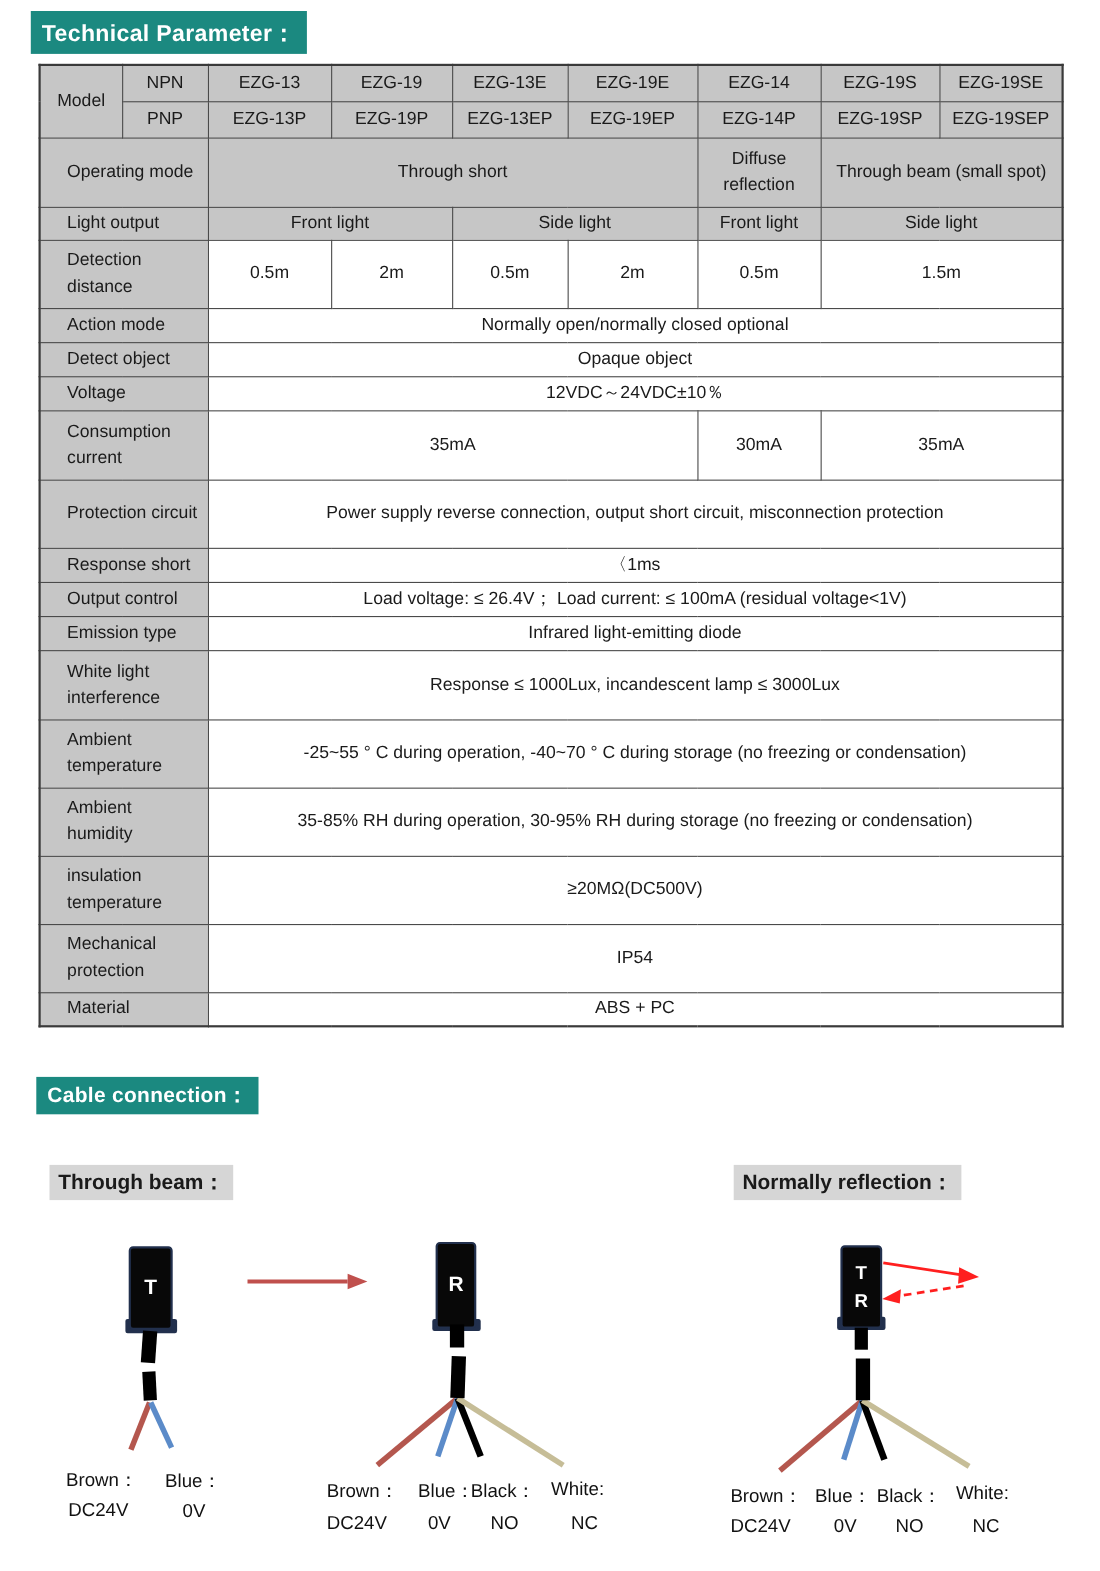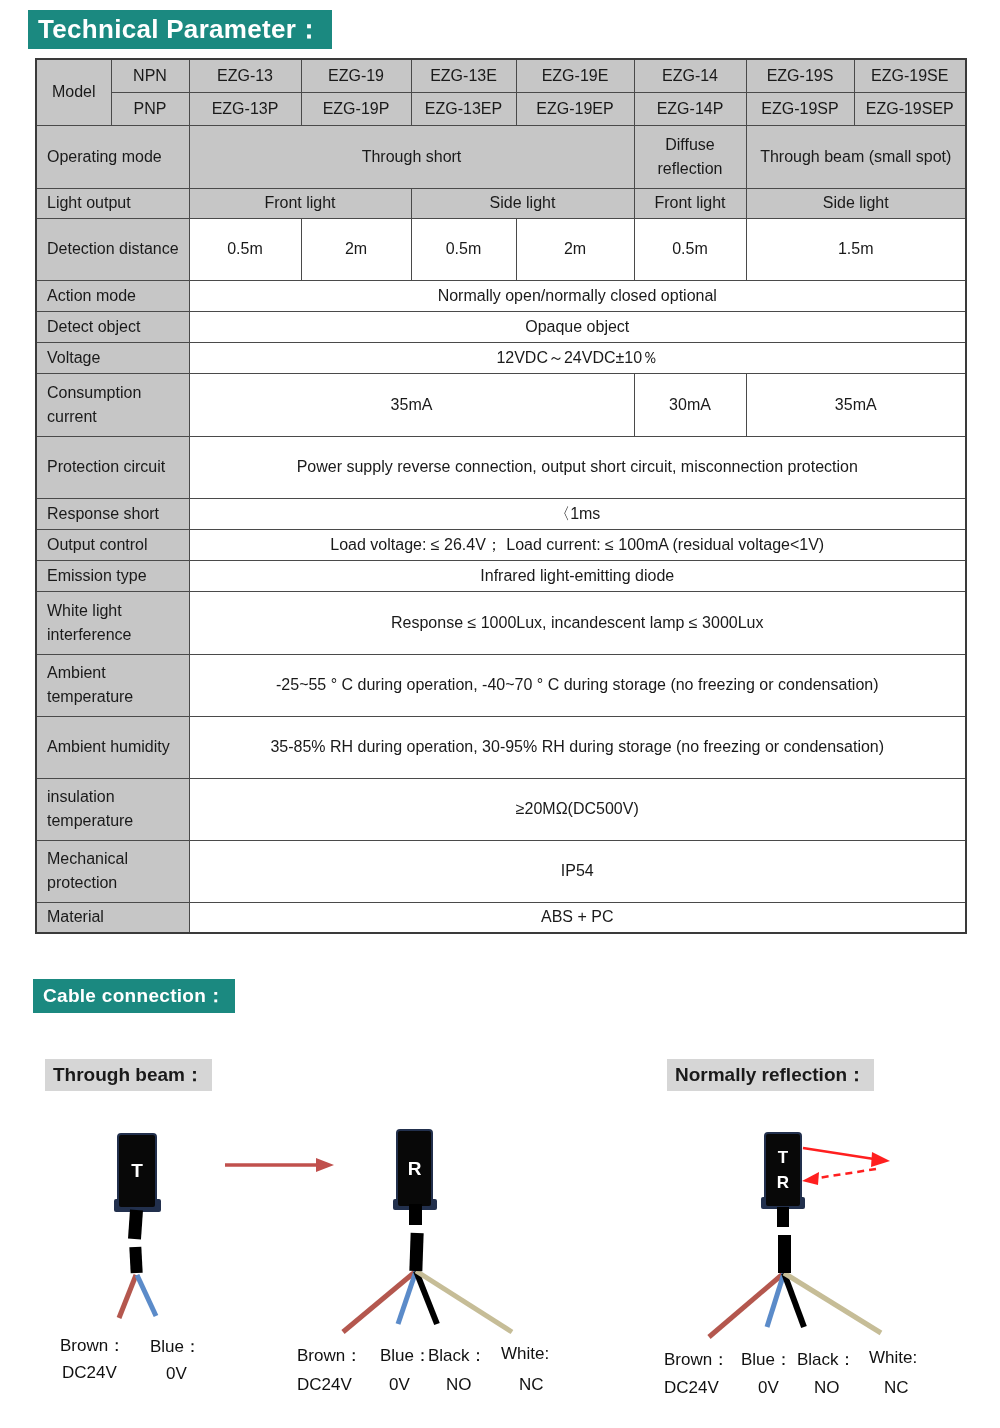--- a/index.html
+++ b/index.html
@@ -7,29 +7,29 @@
     --wire_brown:#B4574E; --wire_blue:#5B8BC9; --wire_black:#000000;
     --wire_white:#C6BD97; --arrow_red:#C0504D; --beam_red:#FF1F1F;
     --sensor_navy:#22304D;
   }
   *{box-sizing:border-box}
   html,body{margin:0;padding:0}
   body{width:1000px;height:1428px;background:#fff;position:relative;
        font-family:"Liberation Sans",sans-serif;color:#1a1a1a;}
   .banner{position:absolute;background:var(--banner);color:#fff;font-weight:bold;
           display:flex;align-items:center;padding:0 10px;letter-spacing:.3px}
-  #banner-tech{left:28px;top:10px;height:39px;font-size:26px}
+  #banner-tech{left:28px;top:10px;height:39px;font-size:21px}
   #banner-cable{left:33px;top:979px;height:34px;font-size:19px}
 
   table#spec{position:absolute;left:35px;top:58px;width:930px;border-collapse:collapse;
              table-layout:fixed;border:2px solid #3a3a3a}
   #spec td{border:1px solid #4a4a4a;font-size:16px;text-align:center;vertical-align:middle;
            padding:2px 5px;background:#fff;line-height:1.5}
   #spec td.g{background:var(--cell_gray)}
-  #spec td.lbl{text-align:left;padding-left:10px;background:var(--cell_gray)}
+  #spec td.lbl{text-align:left;padding-left:24px;background:var(--cell_gray)}
   tr.h30{height:30px}tr.h31{height:31px}tr.h33{height:33px}
   tr.h62{height:62px}tr.h63{height:63px}
 
   #cable{position:absolute;left:0;top:1013px;width:1000px;height:415px}
   .dlabel{position:absolute;background:var(--label_bg);font-weight:bold;font-size:19px;
           padding:3px 8px;white-space:nowrap}
   #lbl-through{left:45px;top:46px}
   #lbl-diffuse{left:667px;top:46px}
   .base{position:absolute;background:var(--sensor_navy);border-radius:2px}
   .sensor{position:absolute;background:#080808;border:2px solid var(--sensor_navy);

